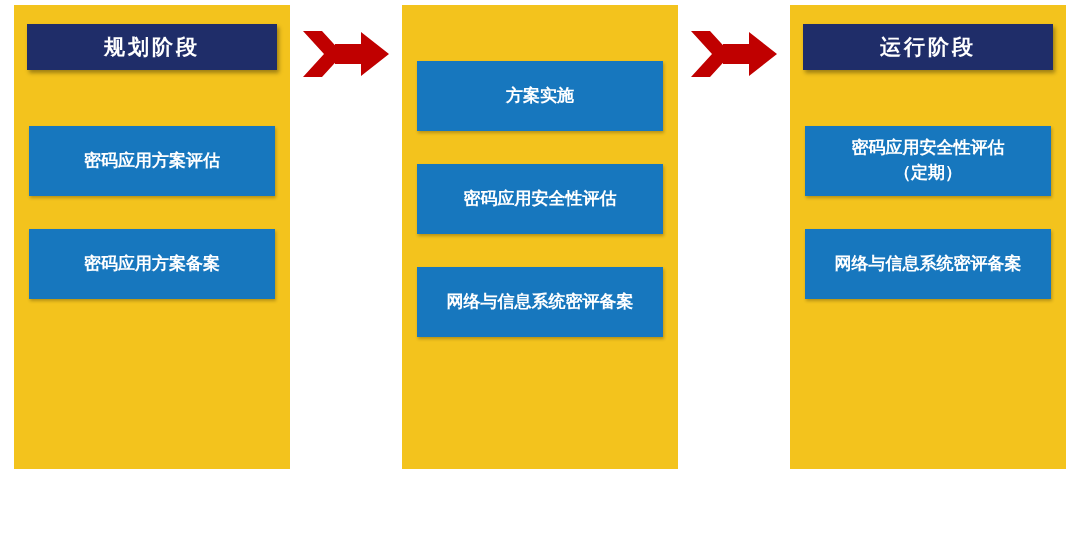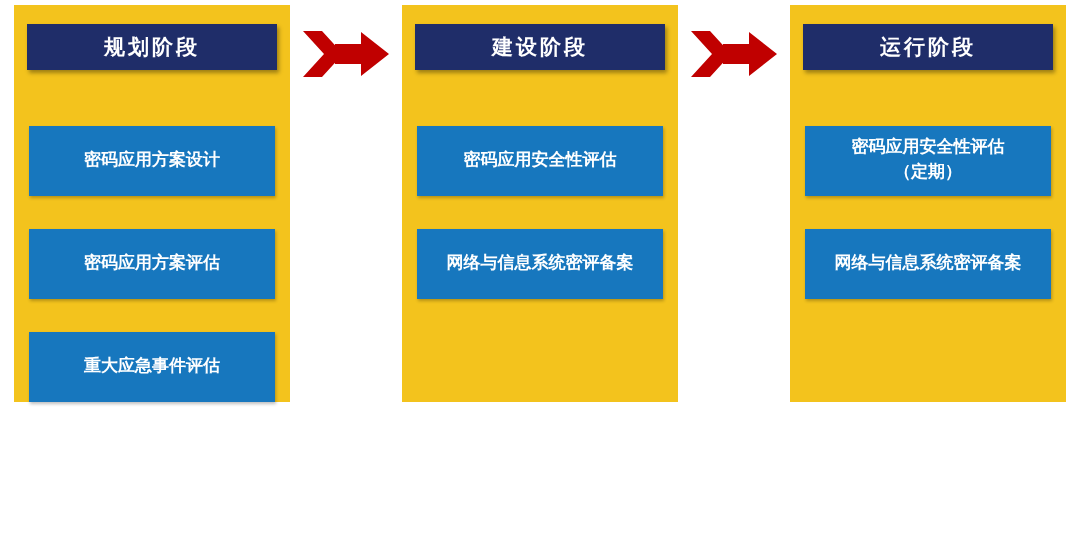--- a/index.html
+++ b/index.html
@@ -15,27 +15,26 @@
   }
   .diagram {
     position: relative;
     width: 1080px;
     height: 536px;
     display: flex;
     align-items: flex-start;
   }
   .phase-panel {
     width: 276px;
-    height: 397px;
+    height: 464px;
     margin-top: 5px;
     background: var(--panel-bg, #F3C31D);
     display: flex;
     flex-direction: column;
     box-sizing: border-box;
-    font-family: Liberation Mono, monospace;
   }
   .phase-panel.first { margin-left: 14px; }
   .phase-panel.last  { margin-right: 14px; }
   .phase-header {
     height: 46px;
     margin: 19px 13px 0 13px;
     background: var(--header-bg, #1F2D69);
     color: var(--text, #ffffff);
     font-size: 21px;
     font-weight: bold;
@@ -78,36 +77,35 @@
   }
 </style>
 </head>
 <body>
 
 <div class="diagram">
 
   <div class="phase-panel first">
     <div class="phase-header">规划阶段</div>
     <div class="phase-items">
-      <div class="phase-item">密码应用方案设计</div>
       <div class="phase-item">密码应用方案评估</div>
-      <div class="phase-item">重大应急事件评估</div>
+      <div class="phase-item">密码应用方案备案</div>
     </div>
   </div>
 
   <div class="arrow-gap">
     <svg class="arrow-icon" width="88" height="56" viewBox="0 0 88 56" aria-hidden="true">
       <polygon fill="currentColor" points="1,5 20,5 41,28 20,51 1,51 22,28"></polygon>
       <polygon fill="currentColor" points="33,18 59,18 59,6 87,28 59,50 59,38 33,38"></polygon>
     </svg>
   </div>
 
   <div class="phase-panel">
-    <div class="phase-header">建设阶段</div>
     <div class="phase-items">
+      <div class="phase-item">方案实施</div>
       <div class="phase-item">密码应用安全性评估</div>
       <div class="phase-item">网络与信息系统密评备案</div>
     </div>
   </div>
 
   <div class="arrow-gap">
     <svg class="arrow-icon" width="88" height="56" viewBox="0 0 88 56" aria-hidden="true">
       <polygon fill="currentColor" points="1,5 20,5 41,28 20,51 1,51 22,28"></polygon>
       <polygon fill="currentColor" points="33,18 59,18 59,6 87,28 59,50 59,38 33,38"></polygon>
     </svg>

